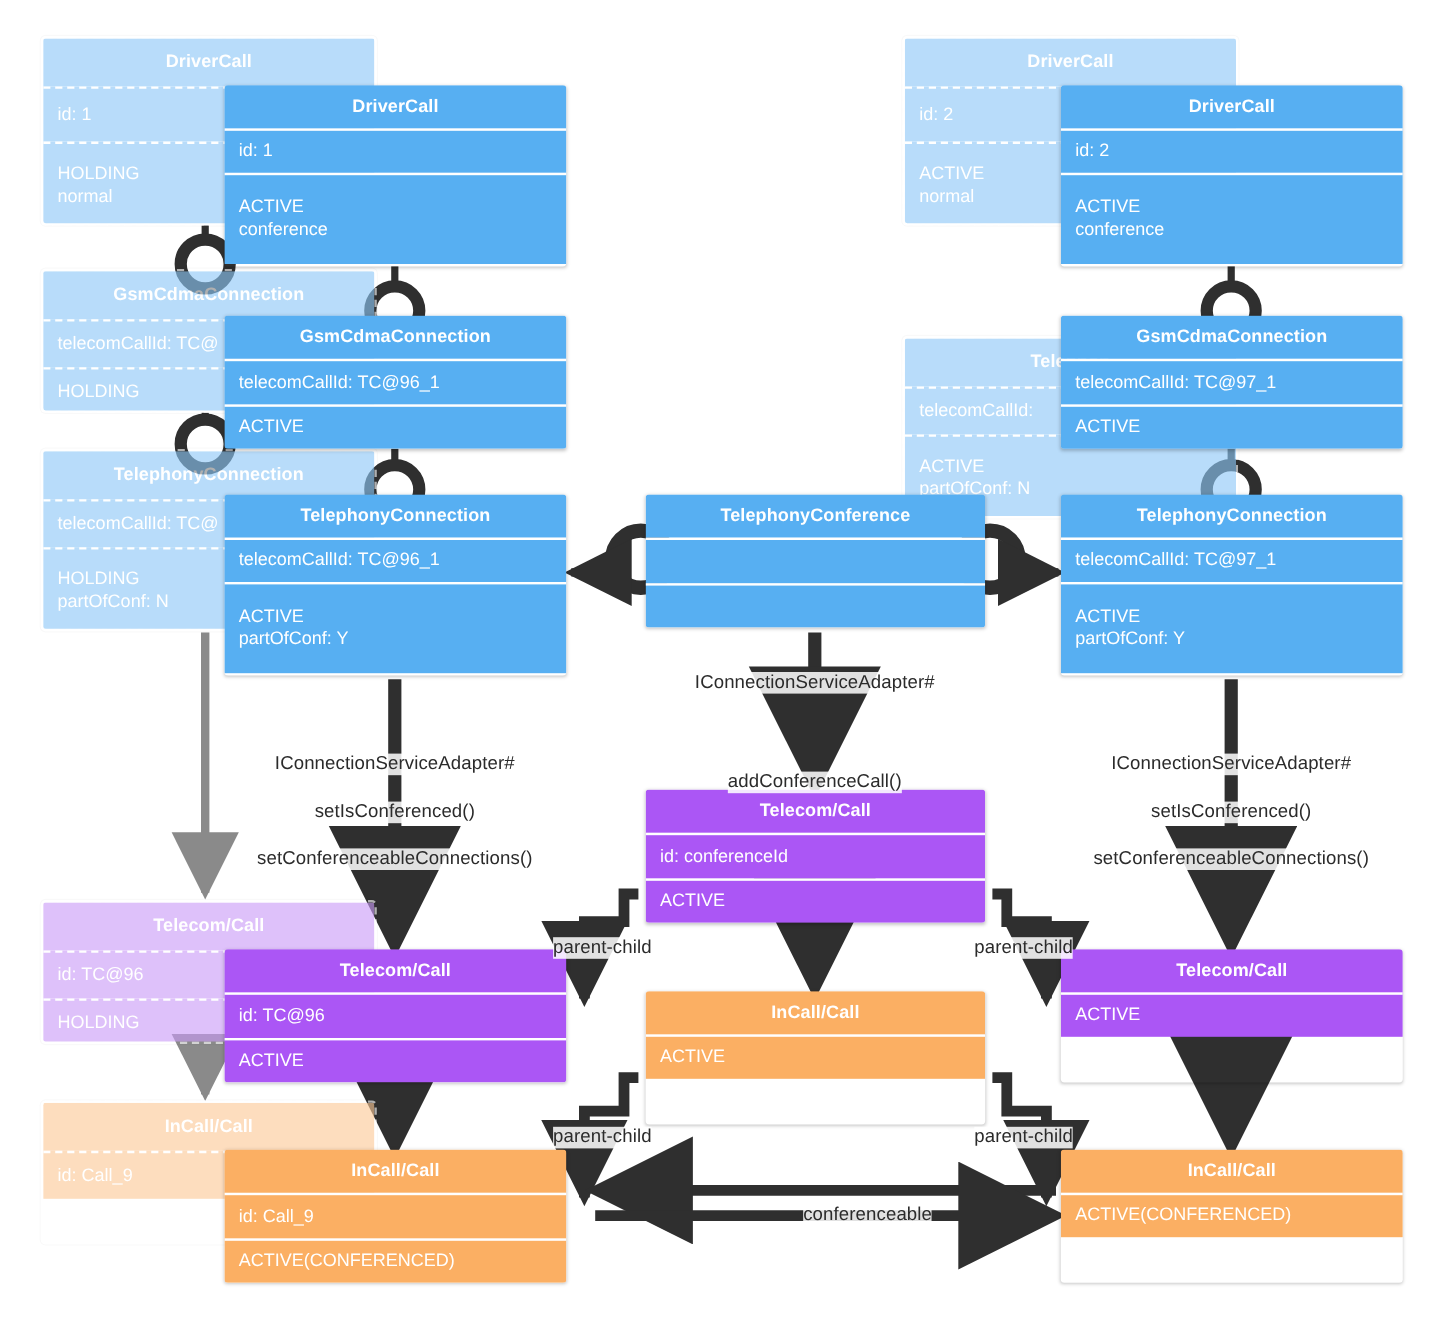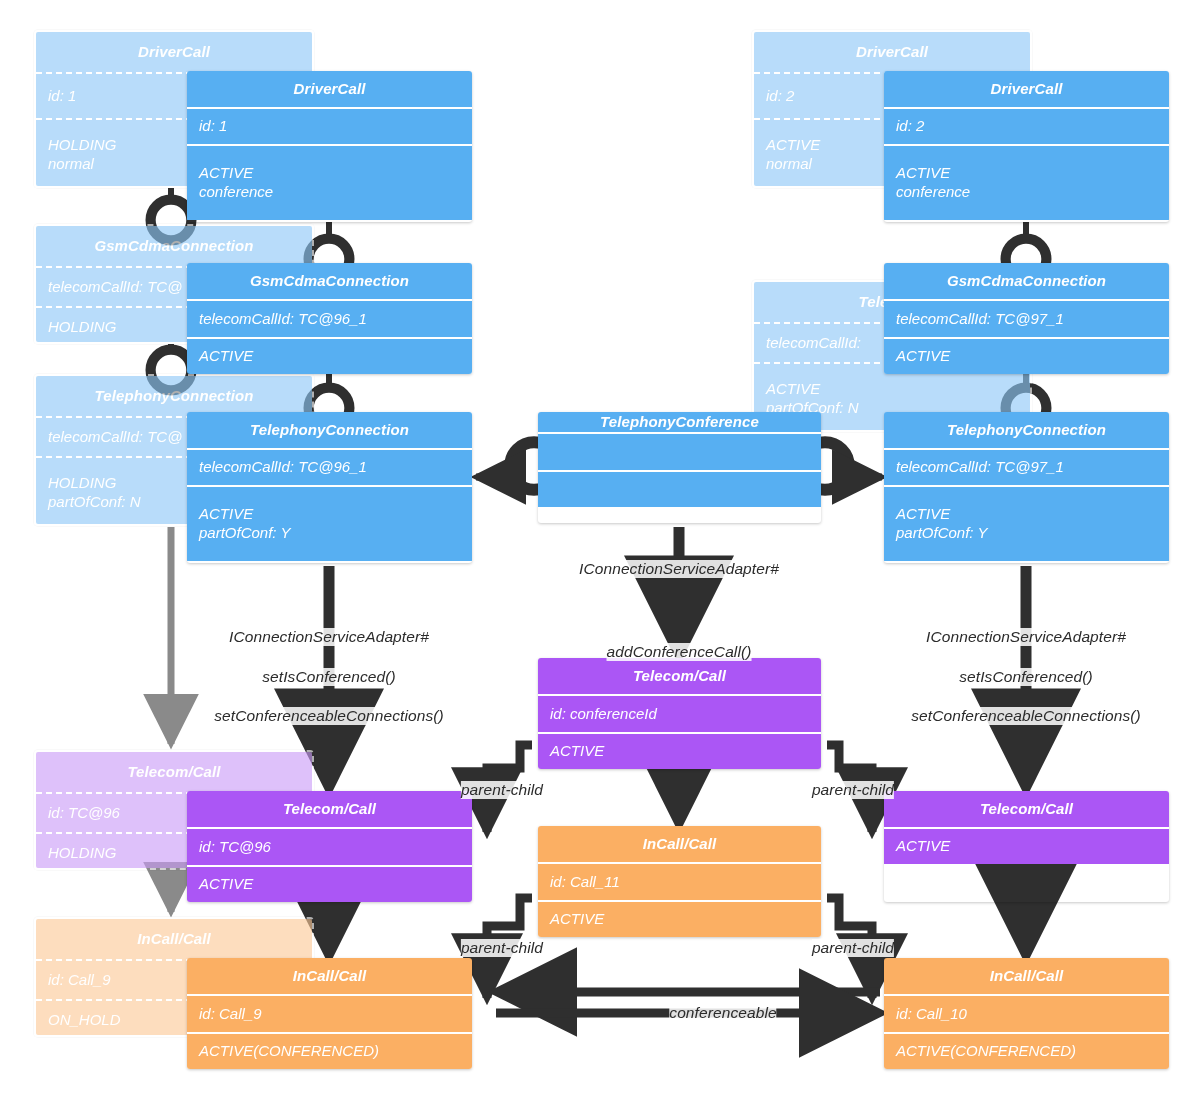--- a/index.html
+++ b/index.html
@@ -3,21 +3,21 @@
 <meta charset="utf-8">
 <title>Telephony Conference State Diagram</title>
 <style>
   html,body{margin:0;padding:0;background:#ffffff;}
   body{
     font-family:"Liberation Sans", sans-serif;
     width:1200px;height:1099px;
     position:relative;overflow:hidden;
     -webkit-font-smoothing:antialiased;
   }
-  #stage{position:absolute;left:0;top:0;width:1200px;height:1099px;font-style:italic;}
+  #stage{position:absolute;left:0;top:0;width:1200px;height:1099px;}
 
   
   #wires{position:absolute;left:0;top:0;width:1200px;height:1099px;pointer-events:none;}
   #wires.behind{z-index:1;}
 
   
   .umlbox{
     position:absolute;
     box-sizing:border-box;
     border-radius:3px;
@@ -171,21 +171,20 @@
 partOfConf: N</div>
       </div>
       <div class="umlbox ghost purple" style="left: 34px; top: 750px; width: 280px; height: 120px;">
         <div class="row title" style="height: 40px;">Telecom/Call</div>
         <div class="row attr" style="height: 40px;">id: TC@96</div>
         <div class="row attr" style="height: 40px;">HOLDING</div>
       </div>
       <div class="umlbox ghost orange" style="left: 34px; top: 917px; width: 280px; height: 120px;">
         <div class="row title" style="height: 40px;">InCall/Call</div>
         <div class="row attr" style="height: 40px;">id: Call_9</div>
-        <div class="row attr" style="height: 40px;">ON_HOLD</div>
       </div>
       <div class="umlbox ghost blue" style="left: 752px; top: 30px; width: 280px; height: 158px;">
         <div class="row title" style="height: 40px;">DriverCall</div>
         <div class="row attr" style="height: 46px;">id: 2</div>
         <div class="row attr multi" style="height: 72px;">ACTIVE
 normal</div>
       </div>
       <div class="umlbox ghost blue" style="left: 752px; top: 280px; width: 280px; height: 152px;">
         <div class="row title" style="height: 40px;">Telephon</div>
         <div class="row attr" style="height: 40px;">telecomCallId:</div>
@@ -216,32 +215,31 @@
         <div class="row title" style="height: 36px;">Telecom/Call</div>
         <div class="row attr" style="height: 38px;">id: TC@96</div>
         <div class="row attr" style="height: 37px;">ACTIVE</div>
       </div>
       <div class="umlbox solid orange" style="left: 187px; top: 958px; width: 285px; height: 111px;">
         <div class="row title" style="height: 36px;">InCall/Call</div>
         <div class="row attr" style="height: 38px;">id: Call_9</div>
         <div class="row attr" style="height: 37px;">ACTIVE(CONFERENCED)</div>
       </div>
       <div class="umlbox solid blue" style="left: 538px; top: 412px; width: 283px; height: 111px;">
-        <div class="row title" style="height: 20px;">TelephonyConference</div>
+        <div class="row title" style="height: 36px;">TelephonyConference</div>
         <div class="row attr" style="height: 38px;"></div>
         <div class="row attr" style="height: 37px;"></div>
       </div>
       <div class="umlbox solid purple" style="left: 538px; top: 658px; width: 283px; height: 111px;">
         <div class="row title" style="height: 36px;">Telecom/Call</div>
         <div class="row attr" style="height: 38px;">id: conferenceId</div>
         <div class="row attr" style="height: 37px;">ACTIVE</div>
       </div>
       <div class="umlbox solid orange" style="left: 538px; top: 826px; width: 283px; height: 111px;">
         <div class="row title" style="height: 36px;">InCall/Call</div>
-        <div class="row attr" style="height: 38px;">id: Call_11</div>
         <div class="row attr" style="height: 37px;">ACTIVE</div>
       </div>
       <div class="umlbox solid blue" style="left: 884px; top: 71px; width: 285px; height: 151px;">
         <div class="row title" style="height: 36px;">DriverCall</div>
         <div class="row attr" style="height: 37px;">id: 2</div>
         <div class="row attr multi" style="height: 76px;">ACTIVE
 conference</div>
       </div>
       <div class="umlbox solid blue" style="left: 884px; top: 263px; width: 285px; height: 111px;">
         <div class="row title" style="height: 36px;">GsmCdmaConnection</div>
@@ -253,21 +251,20 @@
         <div class="row attr" style="height: 37px;">telecomCallId: TC@97_1</div>
         <div class="row attr multi" style="height: 76px;">ACTIVE
 partOfConf: Y</div>
       </div>
       <div class="umlbox solid purple" style="left: 884px; top: 791px; width: 285px; height: 111px;">
         <div class="row title" style="height: 36px;">Telecom/Call</div>
         <div class="row attr" style="height: 37px;">ACTIVE</div>
       </div>
       <div class="umlbox solid orange" style="left: 884px; top: 958px; width: 285px; height: 111px;">
         <div class="row title" style="height: 36px;">InCall/Call</div>
-        <div class="row attr" style="height: 38px;">id: Call_10</div>
         <div class="row attr" style="height: 37px;">ACTIVE(CONFERENCED)</div>
       </div>
     </div>
 
   <div id="label-layer">
       <div class="edgelabel center" style="left: 329px; top: 628px;">IConnectionServiceAdapter#</div>
       <div class="edgelabel center" style="left: 329px; top: 668px;">setIsConferenced()</div>
       <div class="edgelabel center" style="left: 329px; top: 707px;">setConferenceableConnections()</div>
       <div class="edgelabel center" style="left: 679px; top: 560px;">IConnectionServiceAdapter#</div>
       <div class="edgelabel center" style="left: 679px; top: 600px; margin-top: 43px;">addConferenceCall()</div>

